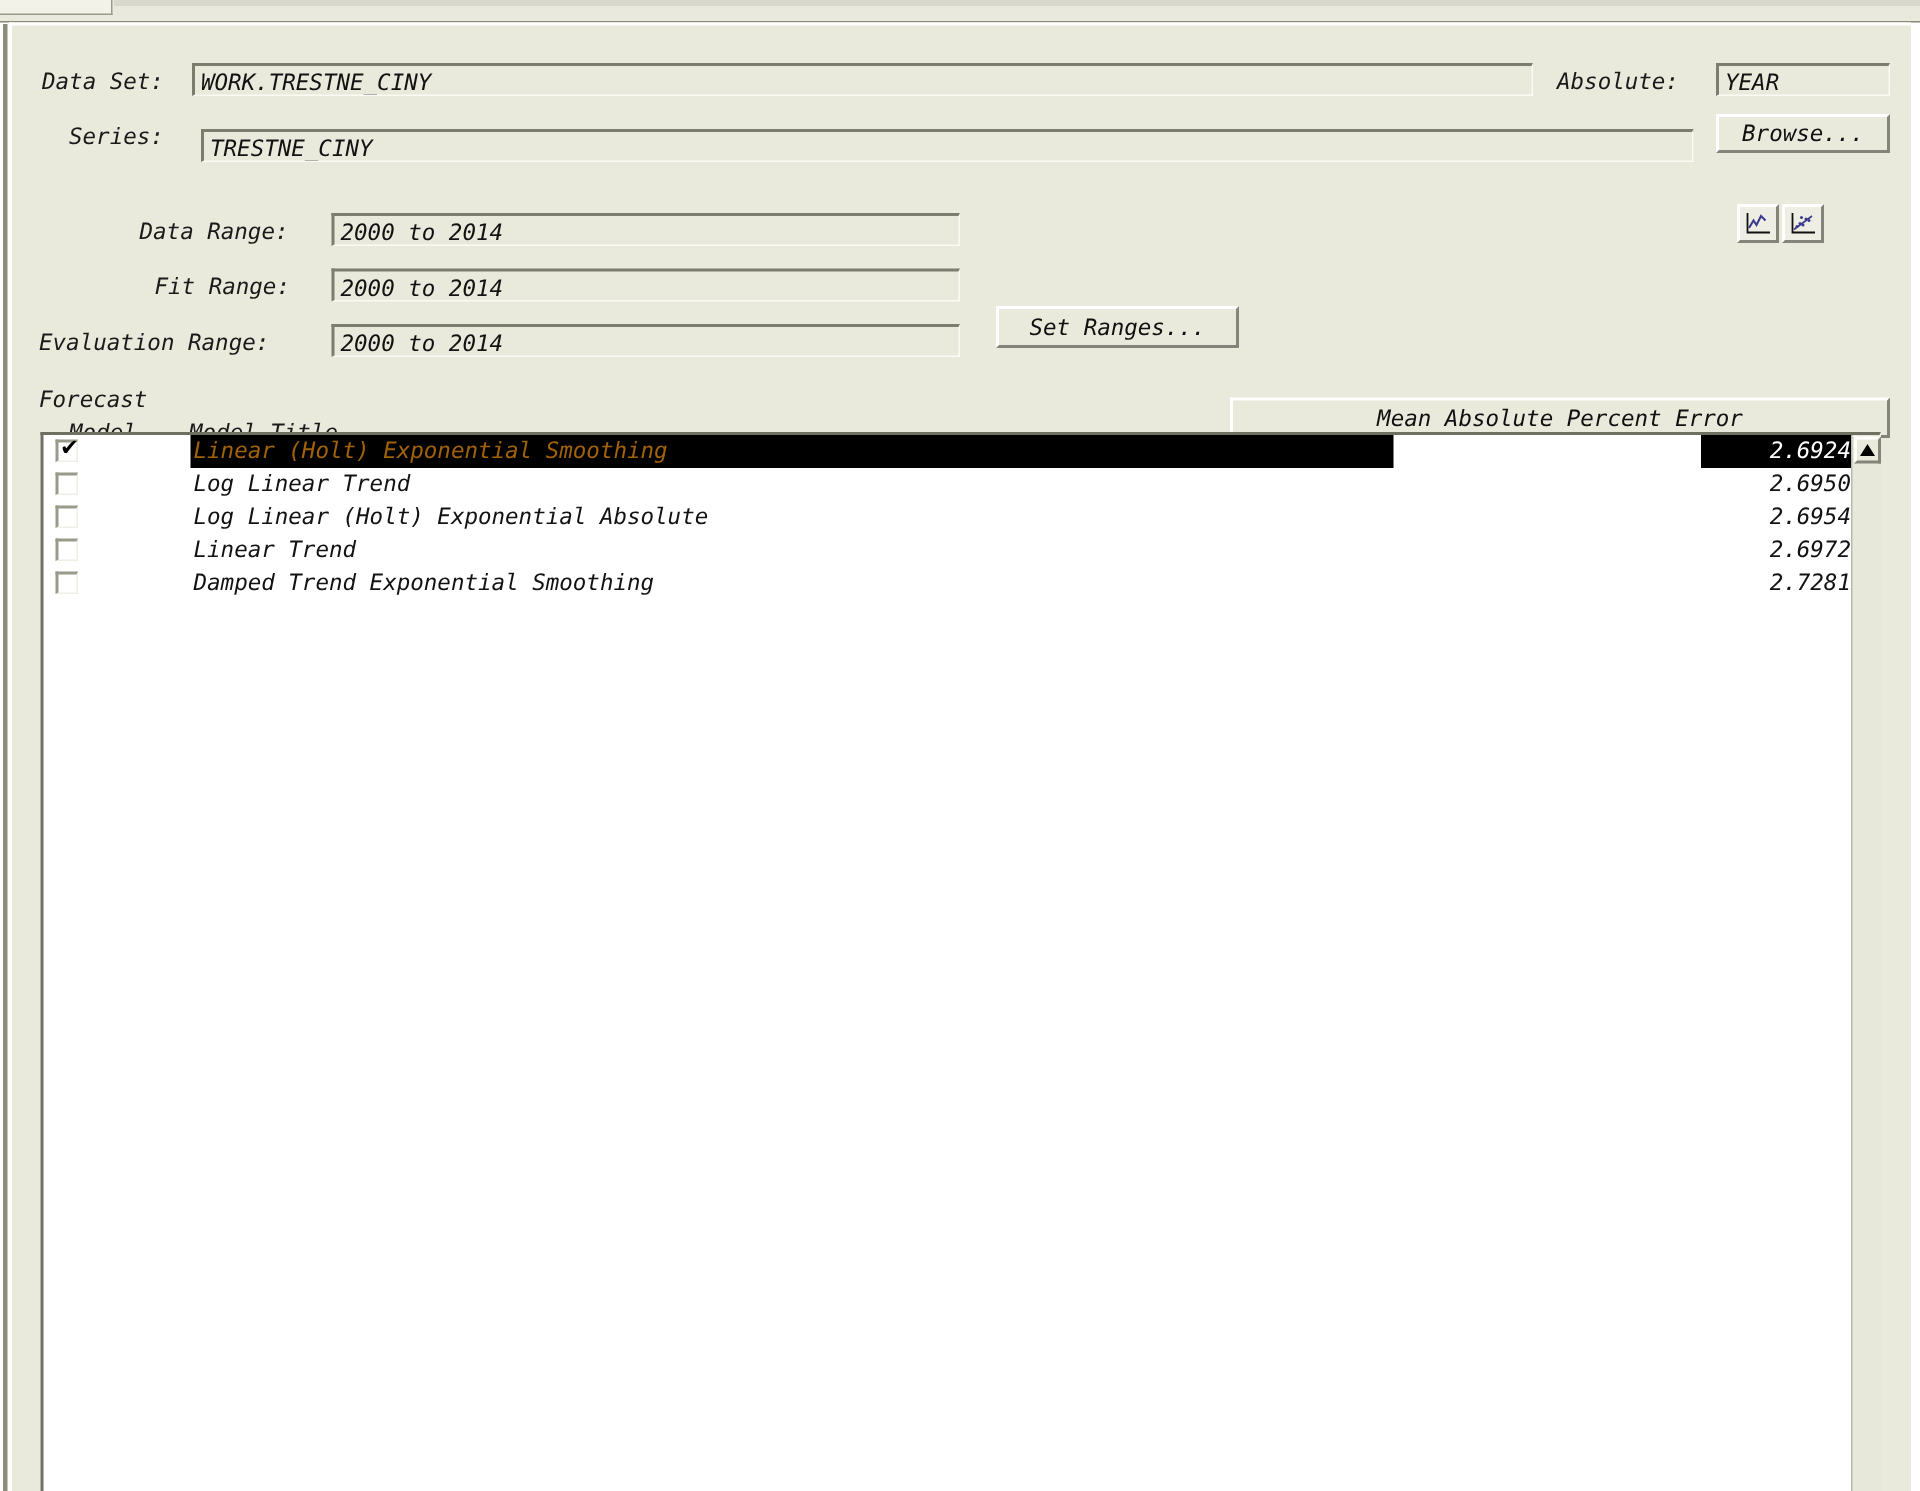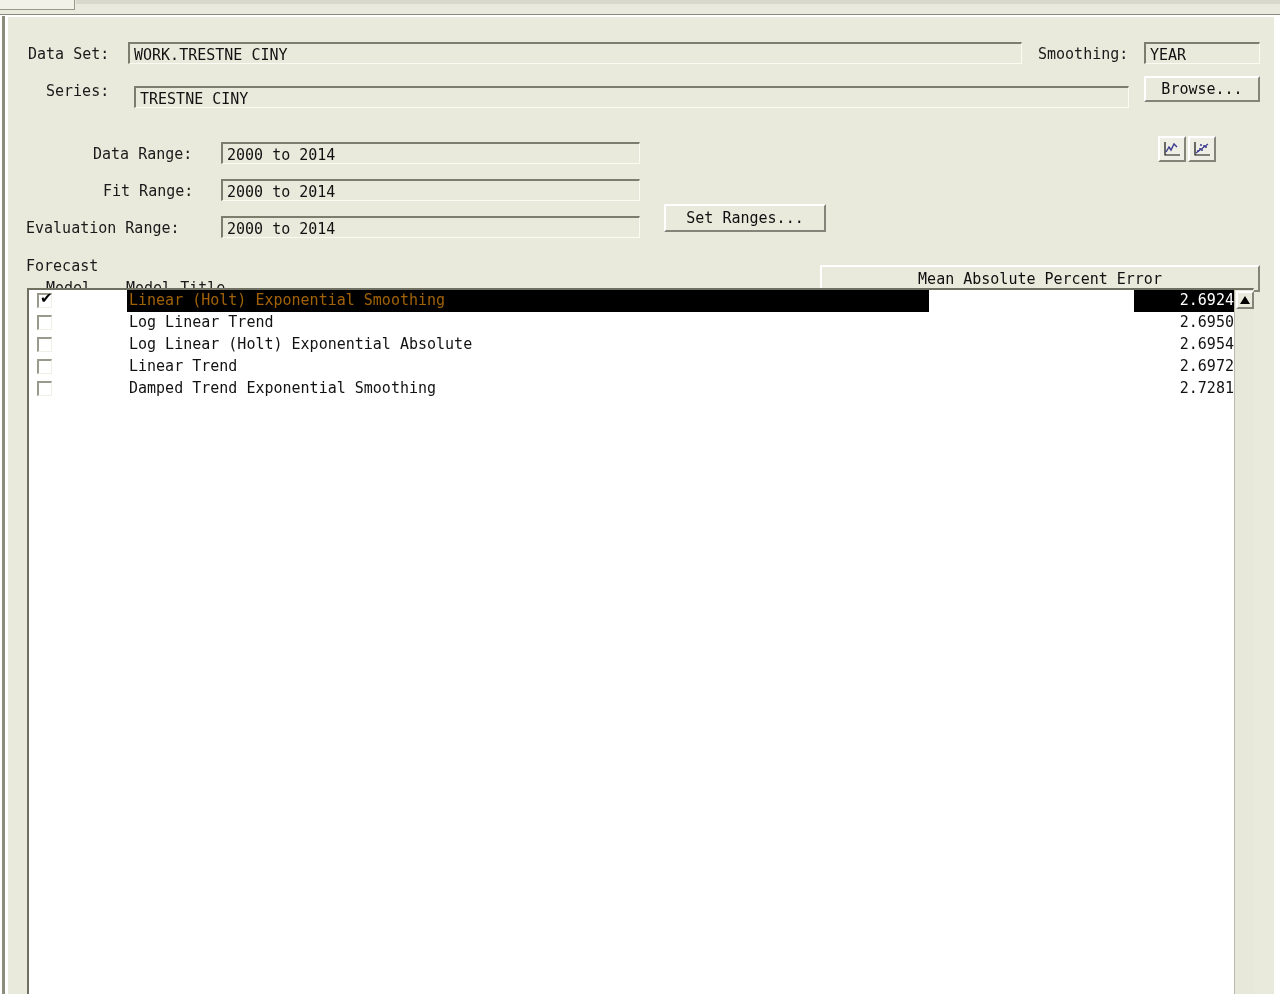--- a/index.html
+++ b/index.html
@@ -14,20 +14,21 @@
     overflow: hidden;
   }
 
   
   #app-window {
     position: absolute;
     left: 0; top: 0;
     width: 1280px;
     height: 994px;
     background: #ffffff;
+    font-style: italic;
   }
   .chrome-strip {
     position: absolute;
     left: 0; top: 0;
     width: 1280px;
     height: 14px;
     background: #e9e9dd;
     border-bottom: 1px solid #8a8a7a;
   }
   .chrome-tab {
@@ -269,21 +270,21 @@
   <div class="chrome-strip">
     <div class="chrome-tab"></div>
     <div class="chrome-seam"></div>
   </div>
 
   <div id="dialog-panel">
 
     <div class="lbl" style="left:20px; top:28px;">Data Set:</div>
     <div class="field" style="left:120px; top:25px; width:894px; height:22px;">WORK.TRESTNE_CINY</div>
 
-    <div class="lbl" style="left:1030px; top:28px;">Smoothing:</div>
+    <div class="lbl" style="left:1030px; top:28px;">Absolute:</div>
     <div class="field" style="left:1136px; top:25px; width:116px; height:22px;">YEAR</div>
 
     <div class="lbl" style="left:38px; top:65px;">Series:</div>
     <div class="field" style="left:126px; top:69px; width:995px; height:22px;">TRESTNE_CINY</div>
 
     <div class="btn" style="left:1136px; top:59px; width:116px; height:26px;">Browse...</div>
 
     <div class="icon-btn" style="left:1150px; top:119px; width:28px; height:26px;">
       <svg width="18" height="16" viewBox="0 0 18 16">
         <polyline points="2,1 2,14 17,14" fill="none" stroke="#111" stroke-width="1.2"></polyline>

